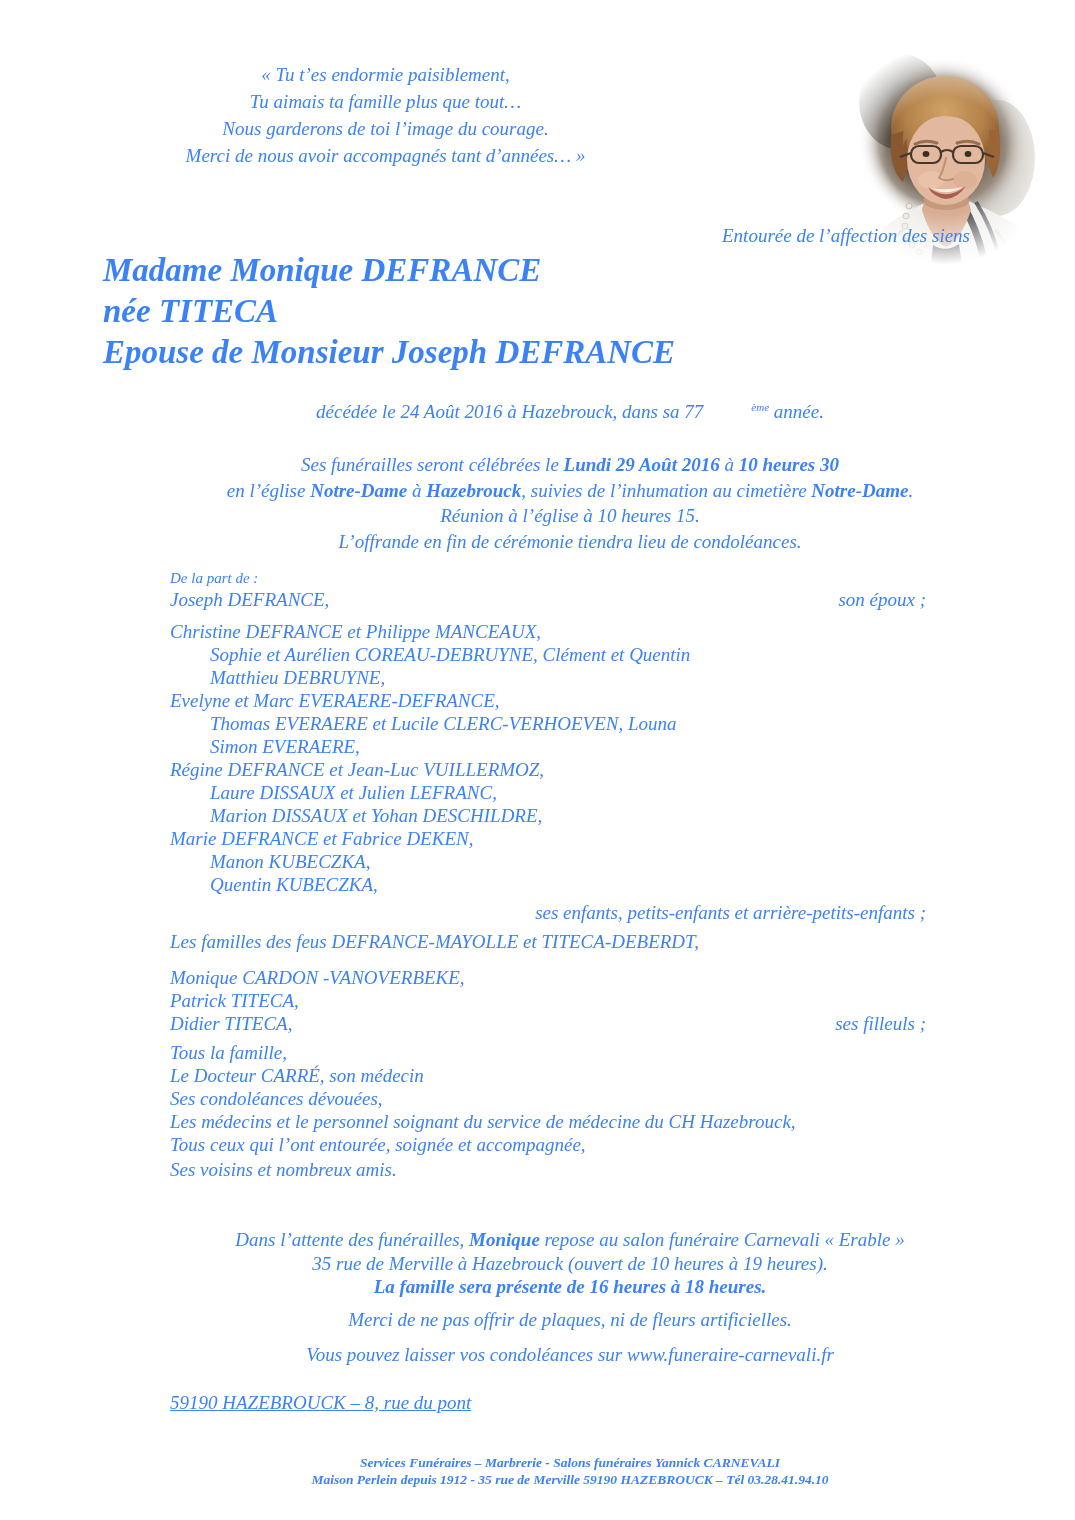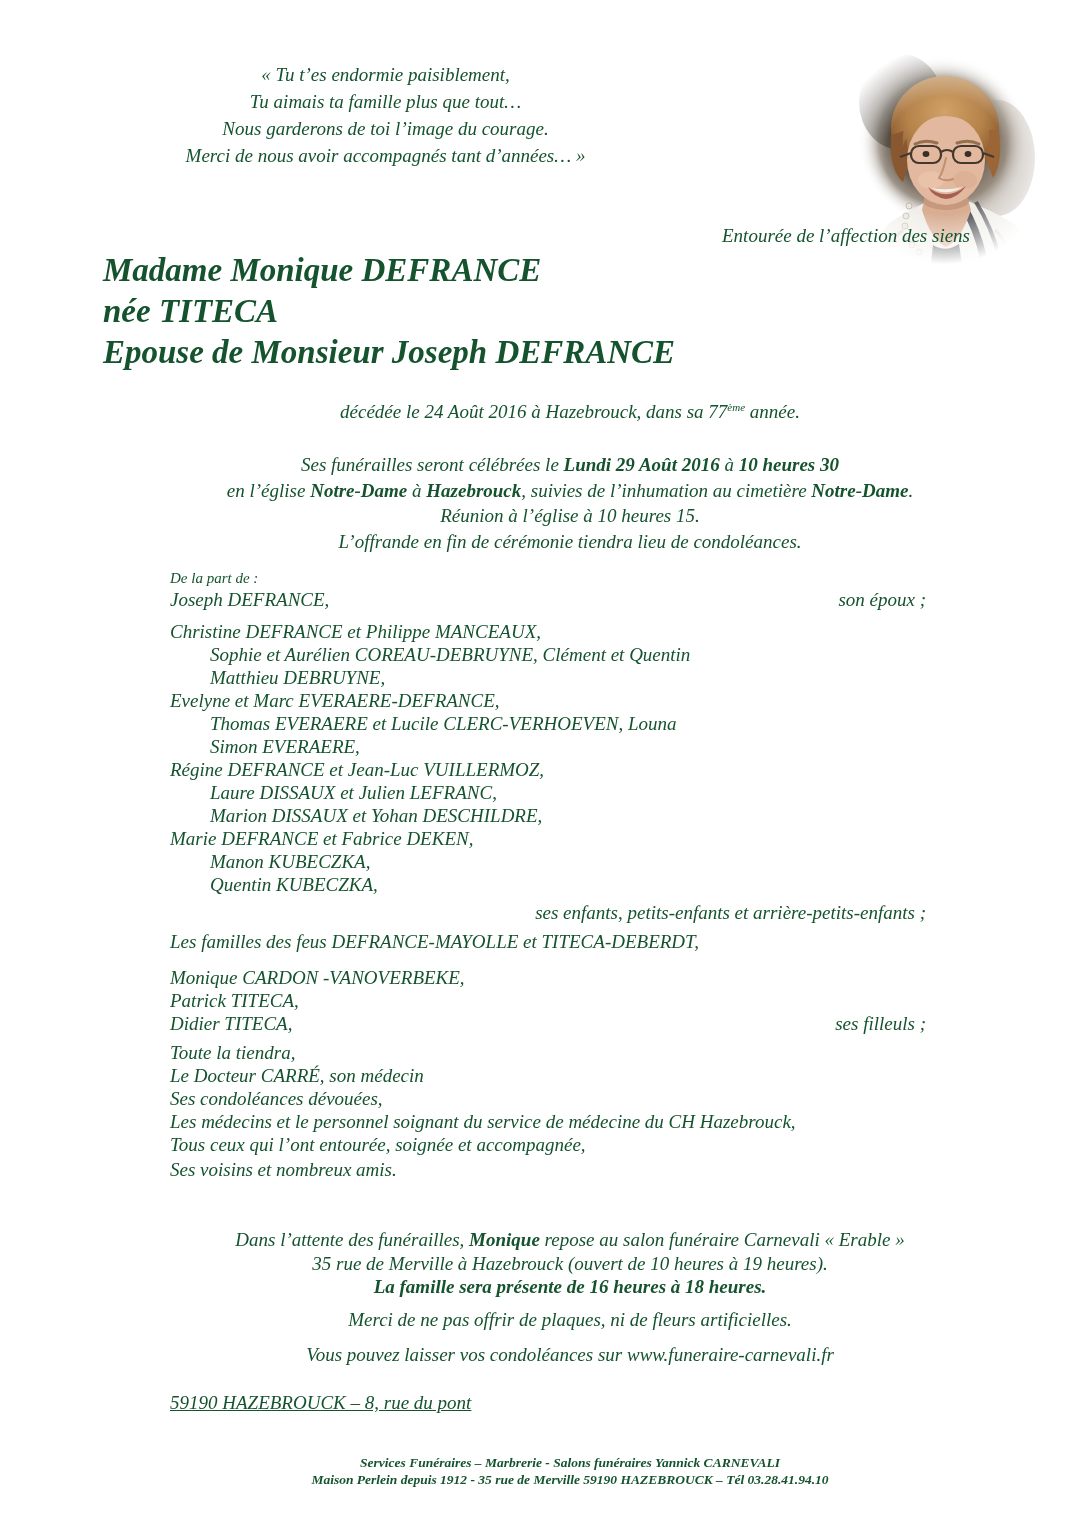--- a/index.html
+++ b/index.html
@@ -3,25 +3,25 @@
 <meta charset="utf-8">
 <style>
   html, body { margin: 0; padding: 0; background: #ffffff; }
   .page {
     position: relative;
     width: 1075px;
     height: 1520px;
     background: #ffffff;
     font-family: "Liberation Serif", serif;
     font-style: italic;
-    color: #14532d;
+    color: #3b82f6;
     overflow: hidden;
   }
   .b { font-weight: bold; }
-  sup { font-size: 11px; line-height: 0; vertical-align: super; }
+  sup { font-size: 11px; line-height: 0; vertical-align: super; padding-left: 48px; }
 
   .quote   { position: absolute; left: 158px; top: 61px;  width: 455px; text-align: center; font-size: 19px; line-height: 27px; }
   .intro   { position: absolute; left: 170px; top: 200px; width: 800px; text-align: right; font-size: 19px; line-height: 23px; margin-top: 24px; }
   .title   { position: absolute; left: 103px; top: 250px; width: 935px; text-align: left; font-size: 33px; font-weight: bold; line-height: 41px; }
   .death   { position: absolute; left: 170px; top: 400px; width: 800px; text-align: center; font-size: 19px; line-height: 24px; }
   .funeral { position: absolute; left: 138px; top: 452px; width: 864px; text-align: center; font-size: 19px; line-height: 25.5px; }
 
   .names   { position: absolute; left: 170px; top: 568px; width: 756px; font-size: 19px; line-height: 23px; }
   .part-label { font-size: 15px; line-height: 20px; }
   .nline { display: flex; justify-content: space-between; }
@@ -218,21 +218,21 @@
       </div>
     <div class="nline">
         <span class="nl">Patrick TITECA,</span>
         <span class="nr"></span>
       </div>
     <div class="nline">
         <span class="nl">Didier TITECA,</span>
         <span class="nr">ses filleuls ;</span>
       </div>
     <div class="nline mt6">
-        <span class="nl">Toute la tiendra,</span>
+        <span class="nl">Tous la famille,</span>
         <span class="nr"></span>
       </div>
     <div class="nline mt12">
         <span class="nl">Le Docteur CARRÉ, son médecin</span>
         <span class="nr"></span>
       </div>
     <div class="nline">
         <span class="nl">Ses condoléances dévouées,</span>
         <span class="nr"></span>
       </div>

